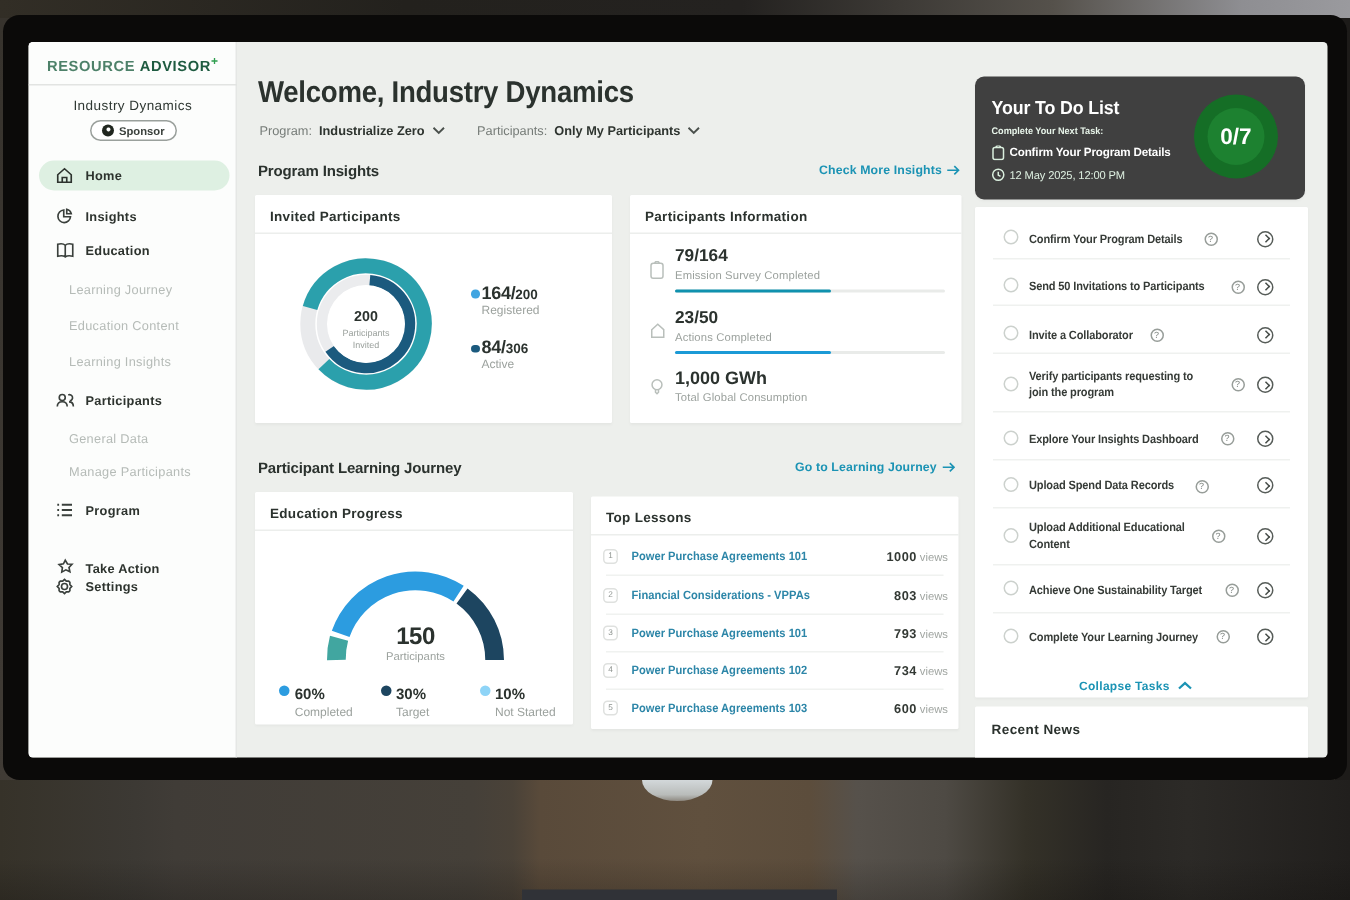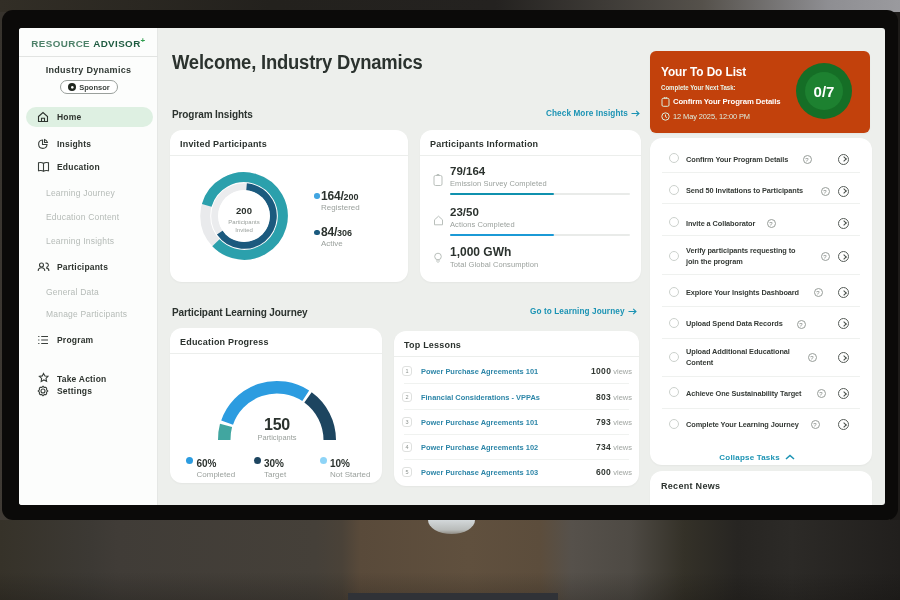--- a/index.html
+++ b/index.html
@@ -17,37 +17,37 @@
   #bg-b3s { left:348px; top:593px; width:210px; height:7px; background:#303237; }
   
   #monitor { left:2px; top:10px; width:896px; height:510px; background:#0b0a09; border-radius:11px; }
   #stand { left:428px; top:520px; width:47px; height:14px; background:linear-gradient(#d3d8da,#b9bcba 70%,#8f8a82); border-radius:0 0 47px 47px / 0 0 28px 28px; }
   #screen { left:19px; top:28px; width:866px; height:477px; background:#edefec; border-radius:3px; overflow:hidden; }
   
   #sidebar { left:0; top:0; width:139px; height:477px; background:#fcfdfc; border-right:1px solid #e5e7e5; }
   #logo { left:0; top:7.5px; width:139px; text-align:center; font-size:9.8px; font-weight:700; letter-spacing:.4px; color:#4d8169; }
   #logo b { color:#1e5b40; } #logo sup { color:#2f9e4f; font-size:8px; }
   #side-div { left:0; top:28px; width:139px; height:1px; background:#e2e4e2; }
-  #org { left:0; top:37px; width:139px; text-align:center; font-size:9px; font-weight:700; color:#2f3833; letter-spacing:.3px; }
+  #org { left:0; top:37px; width:139px; text-align:center; font-size:9px; font-weight:400; color:#2f3833; letter-spacing:.3px; }
   #sponsor { left:41px; top:52px; width:58px; height:14px; border:1.2px solid #9aa09c; border-radius:8px; background:#fff;
     display:flex; align-items:center; justify-content:center; gap:3px; }
   #sponsor .dot { width:8px; height:8px; border-radius:50%; background:#20261f; color:#fff; font-size:6px; line-height:8px; text-align:center; }
   #sponsor .txt { font-size:7.5px; color:#3a403c; font-weight:600; }
   .nav-pill { left:7px; top:78.5px; width:127px; height:20px; background:#def0e2; border-radius:10px; }
   .nav-item { left:0; width:139px; height:13px; display:flex; align-items:center; }
   .nav-item svg { position:absolute; left:18px; }
   .nav-item .t { position:absolute; left:38px; font-size:8.5px; font-weight:700; color:#2d332e; letter-spacing:.2px; }
   .nav-sub { left:27px; font-size:8.5px; color:#b5bbb7; letter-spacing:.2px; position:absolute; }
   
   .h1 { left:153px; top:22.5px; font-size:20px; font-weight:700; color:#2b322e; letter-spacing:-.2px; transform:scaleX(.92); transform-origin:left top; }
   .filters { left:154px; top:54px; font-size:8.5px; color:#757b77; }
   .filters b { color:#2e342f; font-size:8.5px; }
   .sec-h { font-size:10px; font-weight:700; color:#2b322e; letter-spacing:-.1px; }
   .link { font-size:8.2px; font-weight:700; color:#1b93b4; letter-spacing:.1px; display:flex; align-items:center; gap:3px; }
-  .card { background:#fff; border-radius:12px; box-shadow:0 1px 2px rgba(0,0,0,.04); }
+  .card { background:#fff; border-radius:1px; box-shadow:0 1px 2px rgba(0,0,0,.04); }
   .card .ct { position:absolute; left:10px; top:9px; font-size:9px; font-weight:700; color:#2b322e; letter-spacing:.2px; }
   .card .cd { position:absolute; left:0; top:25px; width:100%; height:1px; background:#eceeec; }
   #card1 { left:151px; top:102px; width:238px; height:152px; }
   #card2 { left:401px; top:102px; width:221px; height:152px; }
   #card3 { left:151px; top:300px; width:212px; height:155px; }
   #card4 { left:375px; top:303px; width:245px; height:155px; }
   
   .leg-big { font-size:12px; letter-spacing:-.2px; font-weight:700; color:#2b322e; }
   .leg-sm { font-size:9px; font-weight:700; color:#2b322e; }
   .leg-lab { font-size:8px; color:#9ba19d; white-space:nowrap; margin-top:-1px; }
@@ -57,21 +57,21 @@
   .bar { position:absolute; height:2.5px; border-radius:2px; background:#e9ebe9; width:180px; }
   .bar i { position:absolute; display:block; height:2.5px; border-radius:2px; left:0; top:0; }
   
   .lrow { position:absolute; left:0; width:100%; height:25px; }
   .lnum { position:absolute; left:8px; top:50%; transform:translateY(-50%); width:10px; height:10px; border:1px solid #dfe1df; border-radius:3px; color:#8d938f; font-size:5.5px; display:flex; align-items:center; justify-content:center; }
   .lname { position:absolute; left:27px; top:50%; transform:translateY(-50%) scaleX(.93); transform-origin:left center; font-size:8px; font-weight:700; color:#2d86a8; letter-spacing:0; white-space:nowrap; }
   .lviews { position:absolute; right:7px; top:50%; transform:translateY(-50%); font-size:7.5px; color:#a0a5a1; }
   .lviews b { font-size:8.5px; color:#333934; letter-spacing:.3px; }
   .ldiv { position:absolute; left:10px; right:10px; height:1px; background:#f0f2f0; }
   
-  #green { left:631px; top:22.5px; width:220px; height:82.5px; background:#c2410c; border-radius:6px; color:#fff; }
+  #green { left:631px; top:22.5px; width:220px; height:82.5px; background:#404040; border-radius:6px; color:#fff; }
   #green .gt { position:absolute; left:11px; top:14px; font-size:12.5px; font-weight:700; letter-spacing:-.1px; transform:scaleX(.95); transform-origin:left top; }
   #green .gs { position:absolute; left:11px; top:33px; font-size:6.4px; font-weight:600; letter-spacing:0; color:#e8f5ea; transform:scaleX(.95); transform-origin:left top; }
   #green .gc { position:absolute; left:11px; top:46px; font-size:7.9px; font-weight:700; letter-spacing:-.1px; display:flex; gap:2.5px; align-items:center; }
   #green .gd { position:absolute; left:11px; top:61.5px; font-size:7.6px; letter-spacing:-.1px; display:flex; gap:2.5px; align-items:center; color:#ddefe0; }
   #ring { position:absolute; left:146px; top:12.5px; width:56px; height:56px; border-radius:50%; background:#156e26; display:flex; align-items:center; justify-content:center; }
   #ring .inner { width:38px; height:38px; border-radius:50%; background:#1d8130; display:flex; align-items:center; justify-content:center; font-size:15px; font-weight:700; color:#fff; }
   #todo { left:631px; top:110px; width:222px; height:327px; }
   .todo-chk { position:absolute; left:19px; width:10px; height:10px; border:1.2px solid #ccd1cd; border-radius:50%; background:#fff; }
   .todo-t { position:absolute; left:36px; font-size:8px; font-weight:600; color:#363b37; letter-spacing:-.1px; line-height:10.5px; transform:scaleX(.92); transform-origin:left top; white-space:nowrap; }
   .todo-q { position:absolute; width:9px; height:9px; border:1px solid #979d99; border-radius:50%; color:#7c827e; font-size:6px; text-align:center; line-height:8px; }
@@ -148,20 +148,26 @@
     </div>
     <div class="abs nav-item" style="top:356px;">
       <svg width="12" height="12" viewBox="0 0 12 12" fill="none" stroke="#3a403c" stroke-width="1.1">
         <circle cx="6" cy="6" r="2"></circle>
         <path d="M6 1.2 L7.2 2.4 H8.8 L9.6 3.2 V4.8 L10.8 6 L9.6 7.2 V8.8 L8.8 9.6 H7.2 L6 10.8 L4.8 9.6 H3.2 L2.4 8.8 V7.2 L1.2 6 L2.4 4.8 V3.2 L3.2 2.4 H4.8 Z"></path>
       </svg>
       <span class="t">Settings</span>
     </div>
 
     <div class="abs h1">Welcome, Industry Dynamics</div>
+    <div class="abs filters">Program: &nbsp;<b>Industrialize Zero</b> &nbsp;<svg width="9" height="6" viewBox="0 0 9 6" fill="none" stroke="#4a504c" stroke-width="1.3">
+        <path d="M1 1.2 L4.5 4.6 L8 1.2"></path>
+      </svg>
+      &nbsp;&nbsp;&nbsp;&nbsp;&nbsp;&nbsp;&nbsp; Participants: &nbsp;<b>Only My Participants</b> &nbsp;<svg width="9" height="6" viewBox="0 0 9 6" fill="none" stroke="#4a504c" stroke-width="1.3">
+        <path d="M1 1.2 L4.5 4.6 L8 1.2"></path>
+      </svg></div>
     <div class="abs sec-h" style="left:153px; top:81px;">Program Insights</div>
     <div class="abs link" style="left:527px; top:81px;">Check More Insights <svg width="9" height="7" viewBox="0 0 9 7" fill="none" stroke="#1b93b4" stroke-width="1.1">
         <path d="M0.5 3.5 H8 M5.2 0.8 L8 3.5 L5.2 6.2"></path>
       </svg></div>
 
     <div class="abs card" id="card1">
       <span class="ct">Invited Participants</span>
       <span class="cd"></span>
       <svg style="position:absolute; left:30px; top:42px;" width="88" height="88" viewBox="0 0 88 88">
         <circle cx="44" cy="44" r="38.8" fill="none" stroke="#e9eaec" stroke-width="10"></circle>

